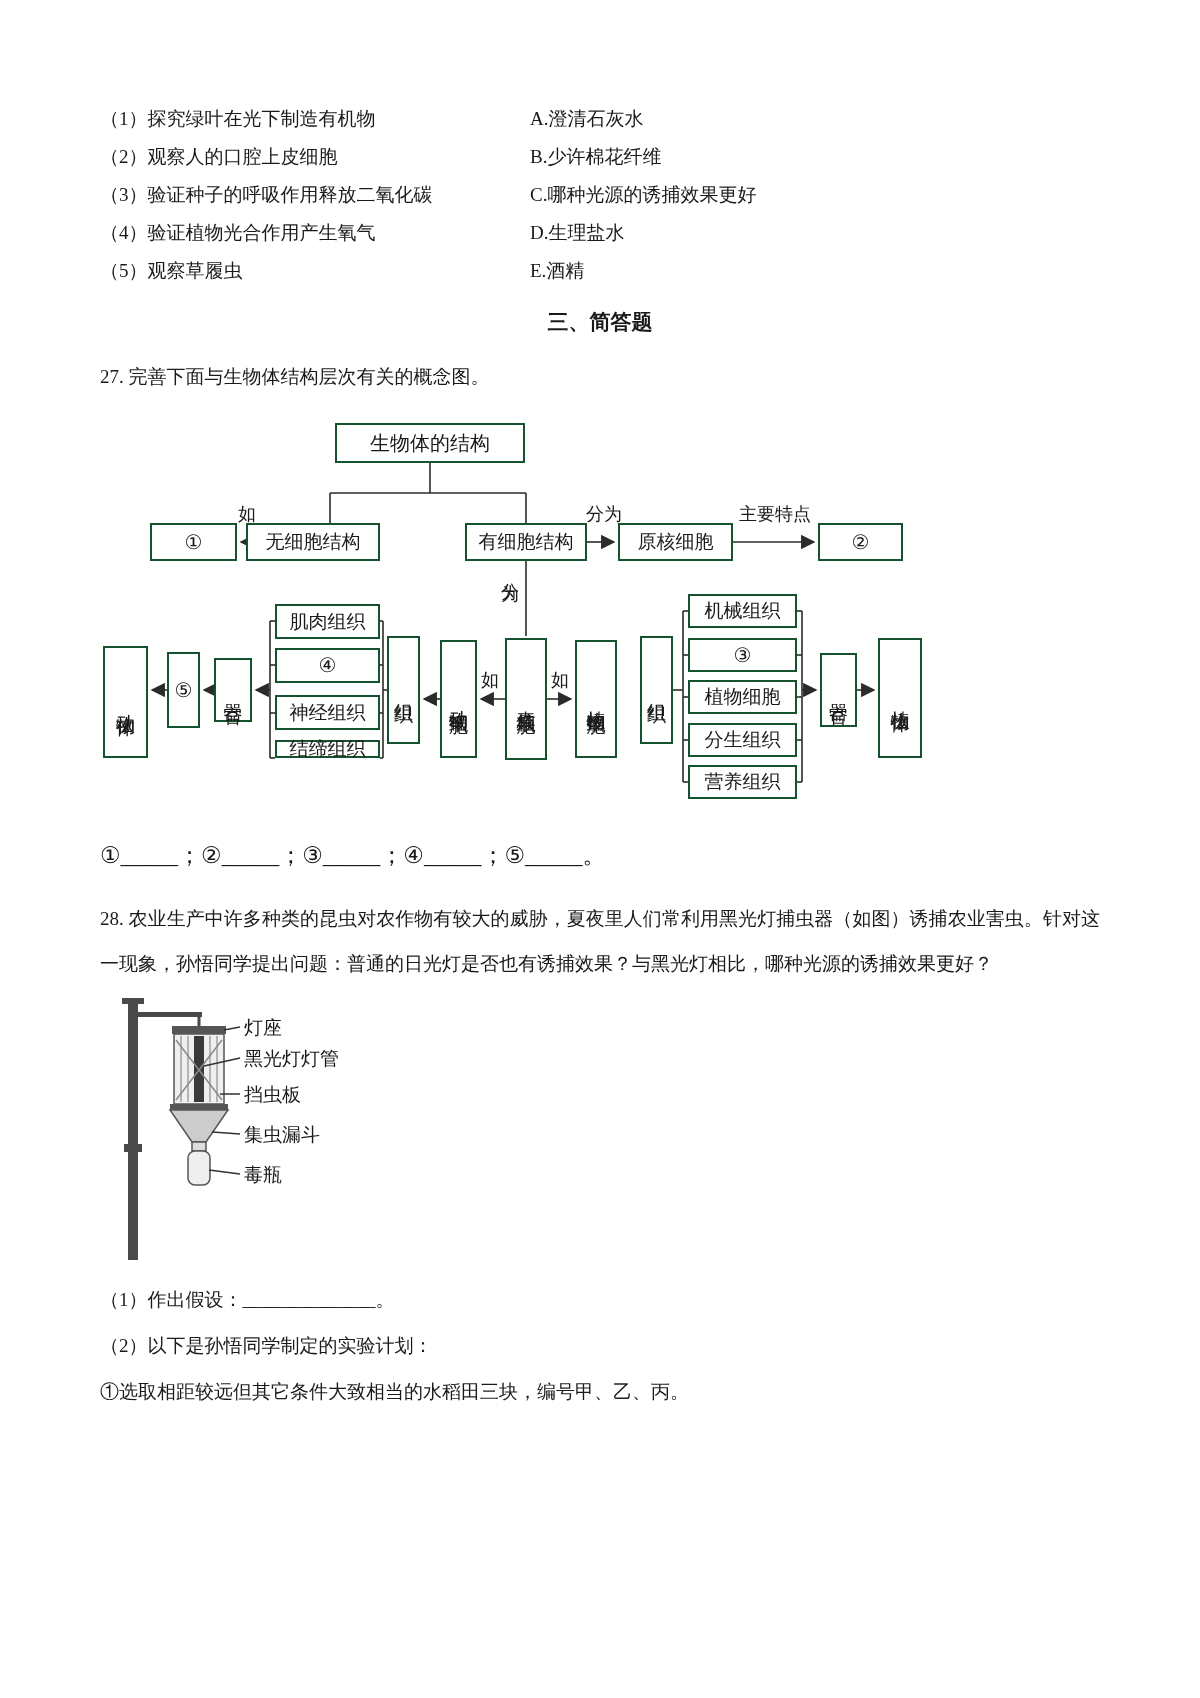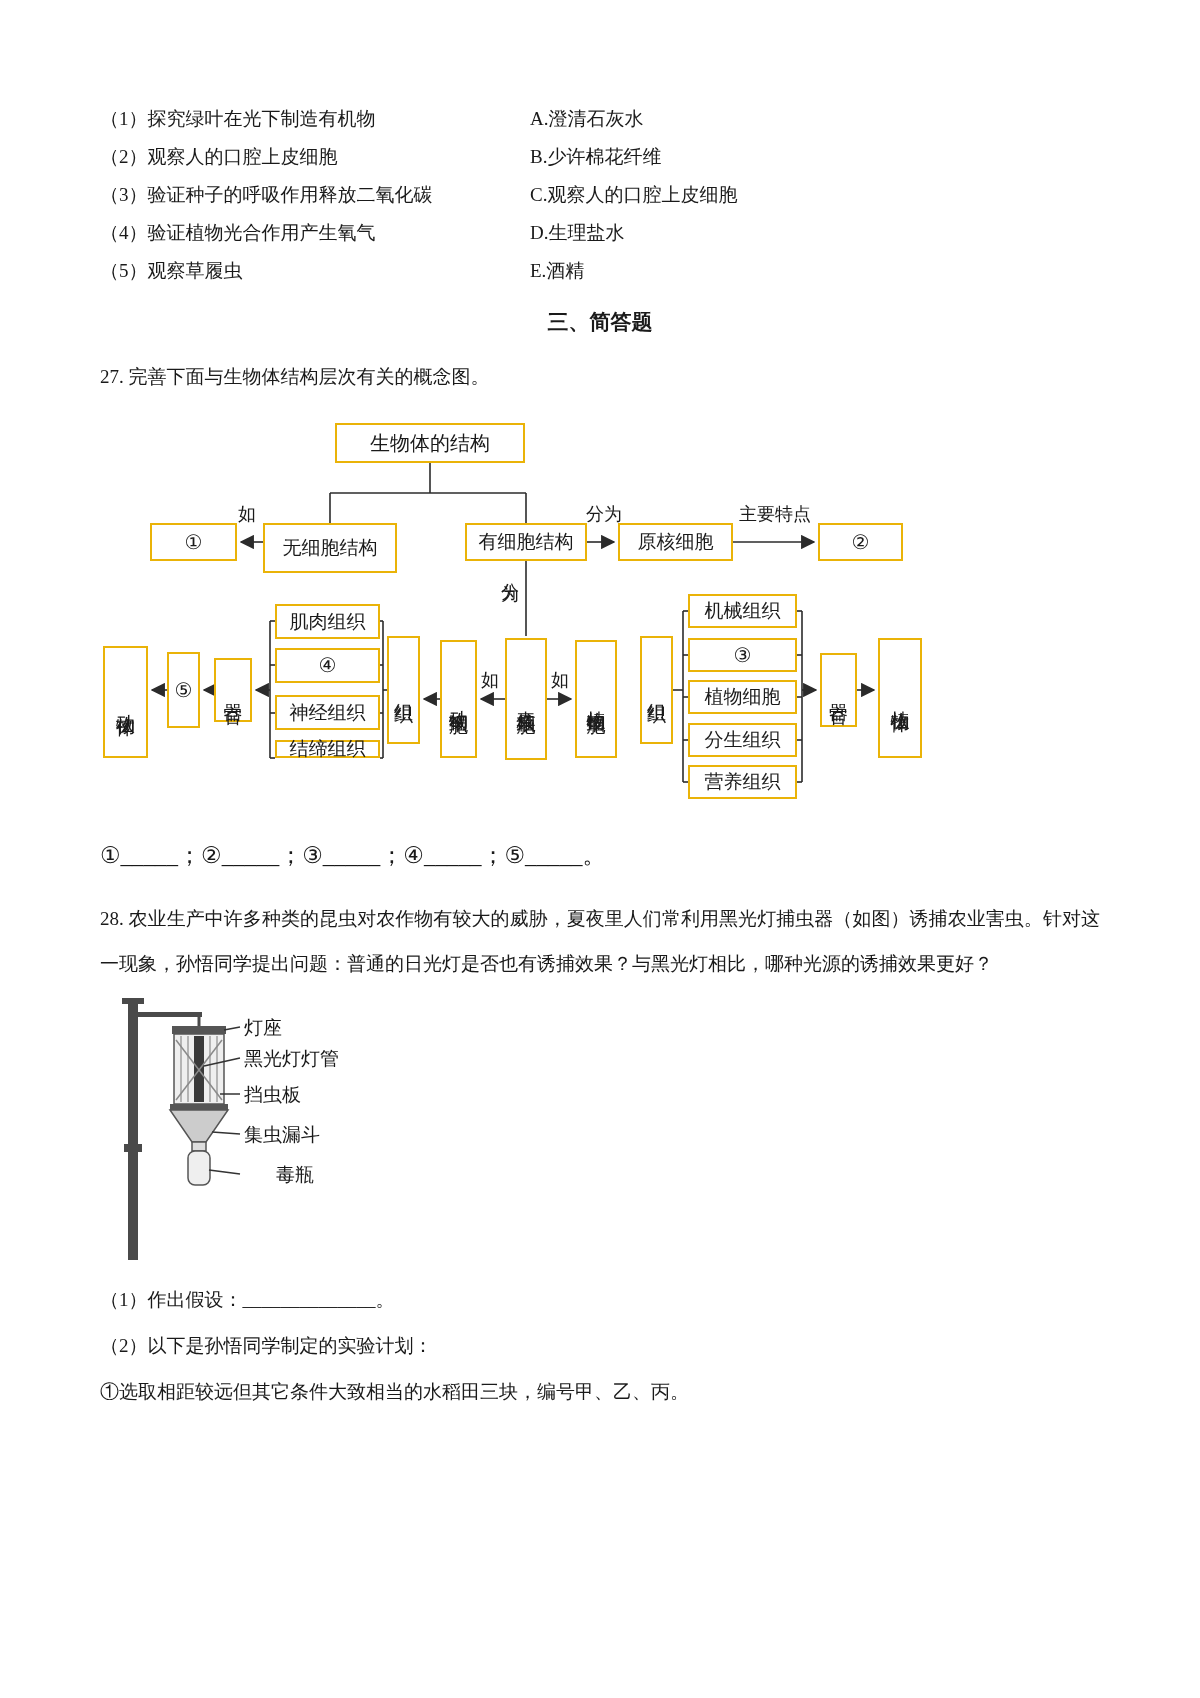--- a/index.html
+++ b/index.html
@@ -15,21 +15,21 @@
   .match-left { width:430px; }
   .match-right { flex:1; }
 
   .section-title { font-size:21px; font-weight:bold; margin-top:16px; height:32px; line-height:32px;text-align:center; }
   .stem { font-size:19px; margin-top:24px; line-height:30px; }
 
   
   .diagram { position:relative; width:830px; height:400px; margin-top:26px; }
   .dsvg { position:absolute; left:0; top:0; }
   .dbox {
-    position:absolute; box-sizing:border-box; border:2px solid #eab308; background:#fff;
+    position:absolute; box-sizing:border-box; border:2px solid #14532d; background:#fff;
     display:flex; align-items:center; justify-content:center;
     font-size:19px; text-align:center; line-height:1.15;
   }
   .vtext { writing-mode:vertical-rl; text-orientation:upright; letter-spacing:2px; }
   .dlabel { position:absolute; font-size:18px; white-space:nowrap; background:transparent; }
   .dlabel.vtext { white-space:normal; }
   .circlenum { font-size:20px; }
 
   .blanks-line { font-size:23px; margin-top:22px; }
 
@@ -50,21 +50,21 @@
     <div class="match-row">
       <div class="match-left">（1）探究绿叶在光下制造有机物</div>
       <div class="match-right">A.澄清石灰水</div>
     </div>
     <div class="match-row">
       <div class="match-left">（2）观察人的口腔上皮细胞</div>
       <div class="match-right">B.少许棉花纤维</div>
     </div>
     <div class="match-row">
       <div class="match-left">（3）验证种子的呼吸作用释放二氧化碳</div>
-      <div class="match-right">C.观察人的口腔上皮细胞</div>
+      <div class="match-right">C.哪种光源的诱捕效果更好</div>
     </div>
     <div class="match-row">
       <div class="match-left">（4）验证植物光合作用产生氧气</div>
       <div class="match-right">D.生理盐水</div>
     </div>
     <div class="match-row">
       <div class="match-left">（5）观察草履虫</div>
       <div class="match-right">E.酒精</div>
     </div>
   </div>
@@ -120,21 +120,21 @@
         <line x1="697" y1="322" x2="702" y2="322"></line>
         <line x1="697" y1="364" x2="702" y2="364"></line>
         <line x1="702" y1="272" x2="716" y2="272" marker-end="url(#ah)"></line>
         <line x1="757" y1="272" x2="774" y2="272" marker-end="url(#ah)"></line>
       </g>
     </svg>
 
     <div class="dbox" style="left:235px;top:5px;width:190px;height:40px;font-size:20px;">生物体的结构</div>
 
     <div class="dbox circlenum" style="left:50px;top:105px;width:87px;height:38px;">①</div>
-    <div class="dbox" style="left:163px;top:105px;width:134px;height:50px;">无细胞结构</div>
+    <div class="dbox" style="left:146px;top:105px;width:134px;height:38px;">无细胞结构</div>
     <div class="dbox" style="left:365px;top:105px;width:122px;height:38px;">有细胞结构</div>
     <div class="dbox" style="left:518px;top:105px;width:115px;height:38px;">原核细胞</div>
     <div class="dbox circlenum" style="left:718px;top:105px;width:85px;height:38px;">②</div>
 
     <div class="dlabel" style="left:138px;top:84px;">如</div>
     <div class="dlabel" style="left:486px;top:84px;">分为</div>
     <div class="dlabel" style="left:630px;top:84px;width:90px;text-align:center;">主要特点</div>
     <div class="dlabel vtext" style="left:398px;top:150px;height:60px;">分为</div>
     <div class="dlabel" style="left:381px;top:250px;">如</div>
     <div class="dlabel" style="left:451px;top:250px;">如</div>
@@ -200,20 +200,20 @@
         <line x1="92" y1="72" x2="128" y2="64"></line>
         <line x1="108" y1="100" x2="128" y2="100"></line>
         <line x1="100" y1="138" x2="128" y2="140"></line>
         <line x1="97" y1="176" x2="128" y2="180"></line>
       </g>
     </svg>
     <div class="trap-label" style="left:132px;top:21px;">灯座</div>
     <div class="trap-label" style="left:132px;top:52px;">黑光灯灯管</div>
     <div class="trap-label" style="left:132px;top:88px;">挡虫板</div>
     <div class="trap-label" style="left:132px;top:128px;">集虫漏斗</div>
-    <div class="trap-label" style="left:132px;top:168px;margin-left:32px;">毒瓶</div>
+    <div class="trap-label" style="left:132px;top:168px;">毒瓶</div>
   </div>
 
   <div class="part-line">（1）作出假设：______________。</div>
   <div class="part-line">（2）以下是孙悟同学制定的实验计划：</div>
   <div class="part-line">①选取相距较远但其它条件大致相当的水稻田三块，编号甲、乙、丙。</div>
 
 </div>
 
 </body></html>

